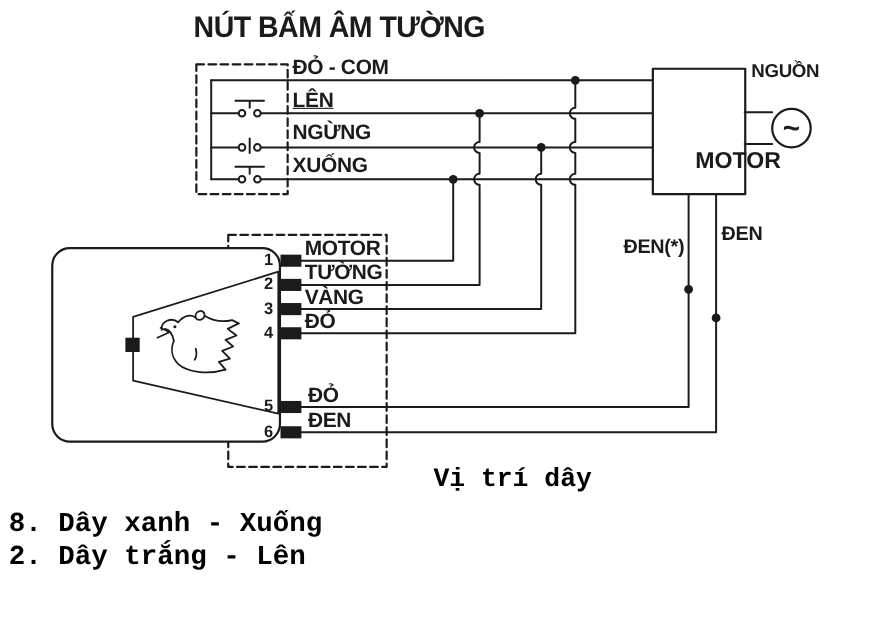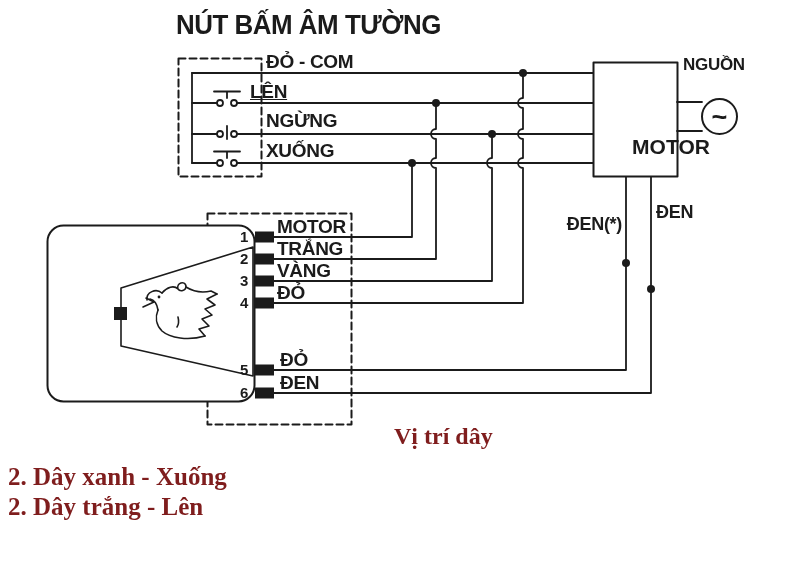--- a/index.html
+++ b/index.html
@@ -13,21 +13,21 @@
     color:#1b1b1b;white-space:nowrap;line-height:1.15;letter-spacing:-0.3px;
   }
   .lbl.sm{font-size:19px;}
   .lbl.md{font-size:18px;}
   .title{font-size:27px;letter-spacing:-0.5px;transform:scaleX(.96);transform-origin:left top;}
   .motor-lbl{font-size:21px;width:84px;text-align:center;letter-spacing:0;padding-left:36px;}
   .nguon-lbl{font-size:17px;}
   .den-star{width:84px;text-align:right;}
   .pin-no{width:20px;text-align:right;font-size:15px;}
   .legend{
-    position:absolute;font-family:Liberation Serif, serif;font-weight:700;color:#7f1d1d;
+    position:absolute;font-family:Liberation Mono, monospace;font-weight:700;color:#000000;
     white-space:nowrap;
   }
   .legend-title{font-size:24px;}
   .legend-col{font-size:25px;}
   .legend-col .li{height:30px;line-height:30px;}
 </style>
 </head>
 <body>
 
 <div class="canvas">
@@ -104,44 +104,44 @@
         <rect x="255" y="387.5" width="19" height="11"></rect>
       </g>
     </g>
 
     <text x="719.5" y="125.5" text-anchor="middle" font-family="Liberation Sans, sans-serif" font-size="27" font-weight="700" fill="#1b1b1b">~</text>
   </svg>
 
   <div class="lbl title" style="left:176px;top:10px;">NÚT BẤM ÂM TƯỜNG</div>
 
   <div class="lbl sm" style="left:266px;top:51px;">ĐỎ - COM</div>
-  <div class="lbl sm" style="left:250px;top:81px;text-decoration:underline;">LÊN</div>
+  <div class="lbl sm" style="left:266px;top:81px;text-decoration:underline;">LÊN</div>
   <div class="lbl sm" style="left:266px;top:110px;">NGỪNG</div>
   <div class="lbl sm" style="left:266px;top:140px;">XUỐNG</div>
 
   <div class="lbl motor-lbl" style="left:593px;top:135px;">MOTOR</div>
   <div class="lbl nguon-lbl" style="left:683px;top:55px;">NGUỒN</div>
   <div class="lbl md den-star" style="left:538px;top:214px;">ĐEN(*)</div>
   <div class="lbl md" style="left:656px;top:202px;">ĐEN</div>
 
   <div class="lbl pin-no" style="left:228px;top:228px;">1</div>
   <div class="lbl pin-no" style="left:228px;top:250px;">2</div>
   <div class="lbl pin-no" style="left:228px;top:272px;">3</div>
   <div class="lbl pin-no" style="left:228px;top:294px;">4</div>
   <div class="lbl pin-no" style="left:228px;top:361px;">5</div>
   <div class="lbl pin-no" style="left:228px;top:384px;">6</div>
 
   <div class="lbl sm" style="left:277px;top:216px;">MOTOR</div>
-  <div class="lbl sm" style="left:277px;top:238px;">TRẮNG</div>
+  <div class="lbl sm" style="left:277px;top:238px;">TƯỜNG</div>
   <div class="lbl sm" style="left:277px;top:260px;">VÀNG</div>
   <div class="lbl sm" style="left:277px;top:282px;">ĐỎ</div>
   <div class="lbl sm" style="left:280px;top:349px;">ĐỎ</div>
   <div class="lbl sm" style="left:280px;top:372px;">ĐEN</div>
 
   <div class="legend legend-title" style="left:394px;top:423px;">Vị trí dây</div>
 
   <div class="legend legend-col" style="left:8px;top:462px;">
-    <div class="li">2. Dây xanh - Xuống</div>
+    <div class="li">8. Dây xanh - Xuống</div>
     <div class="li">2. Dây trắng - Lên</div>
   </div>
 
 
 </div>
 
 </body></html>

